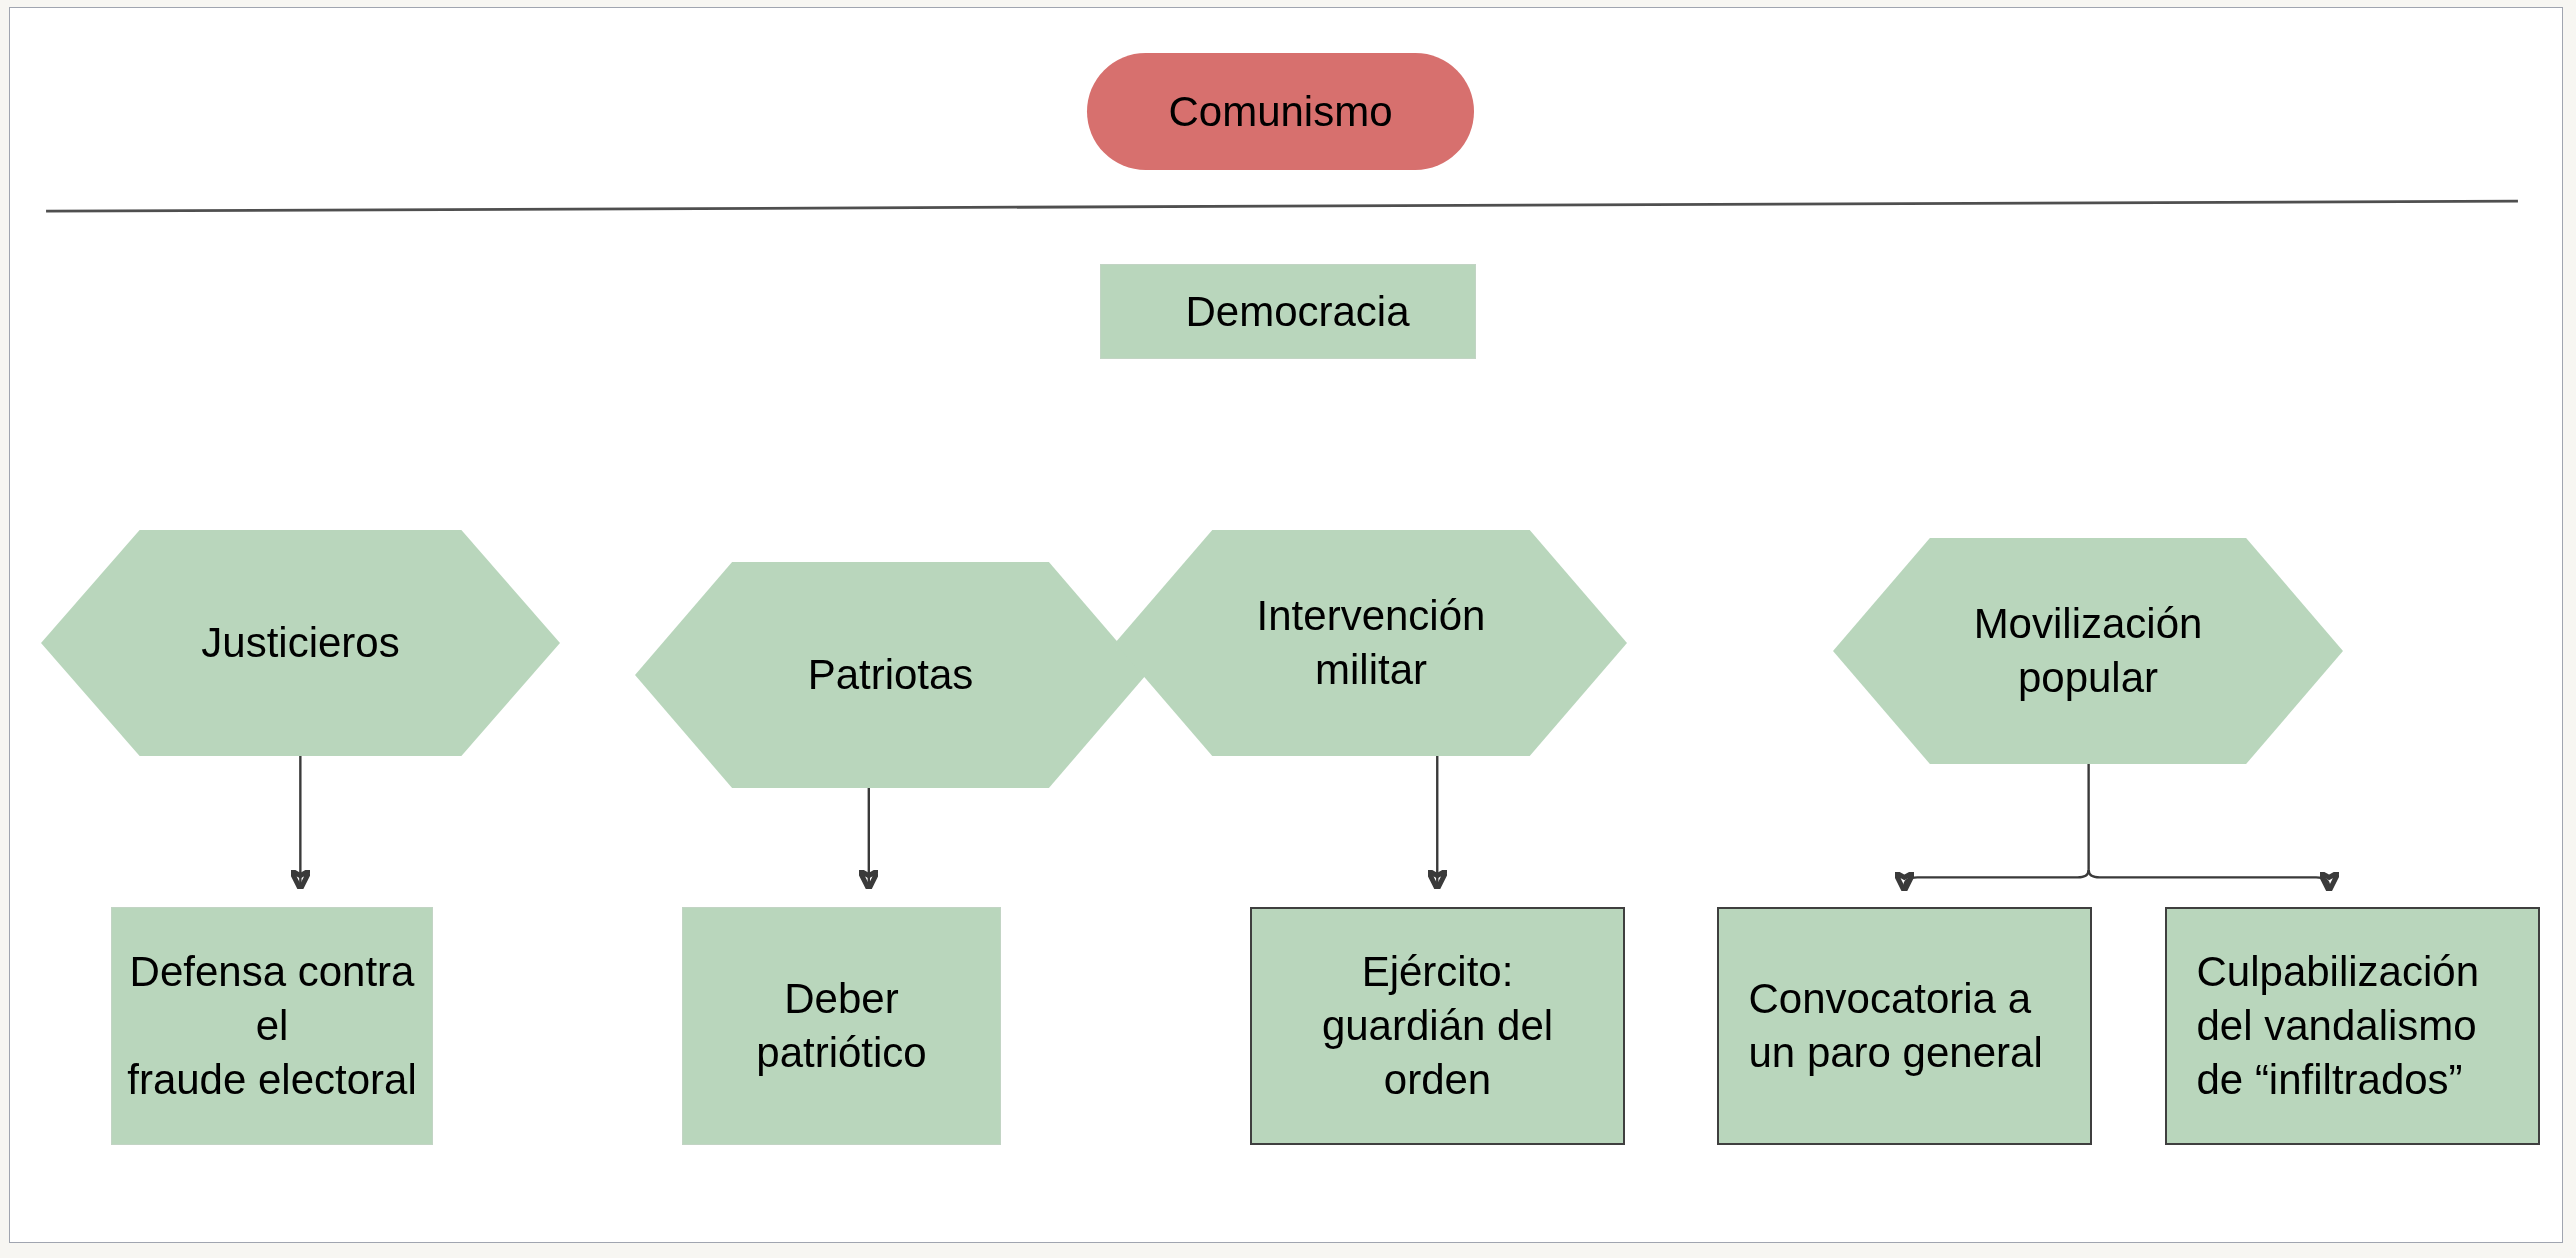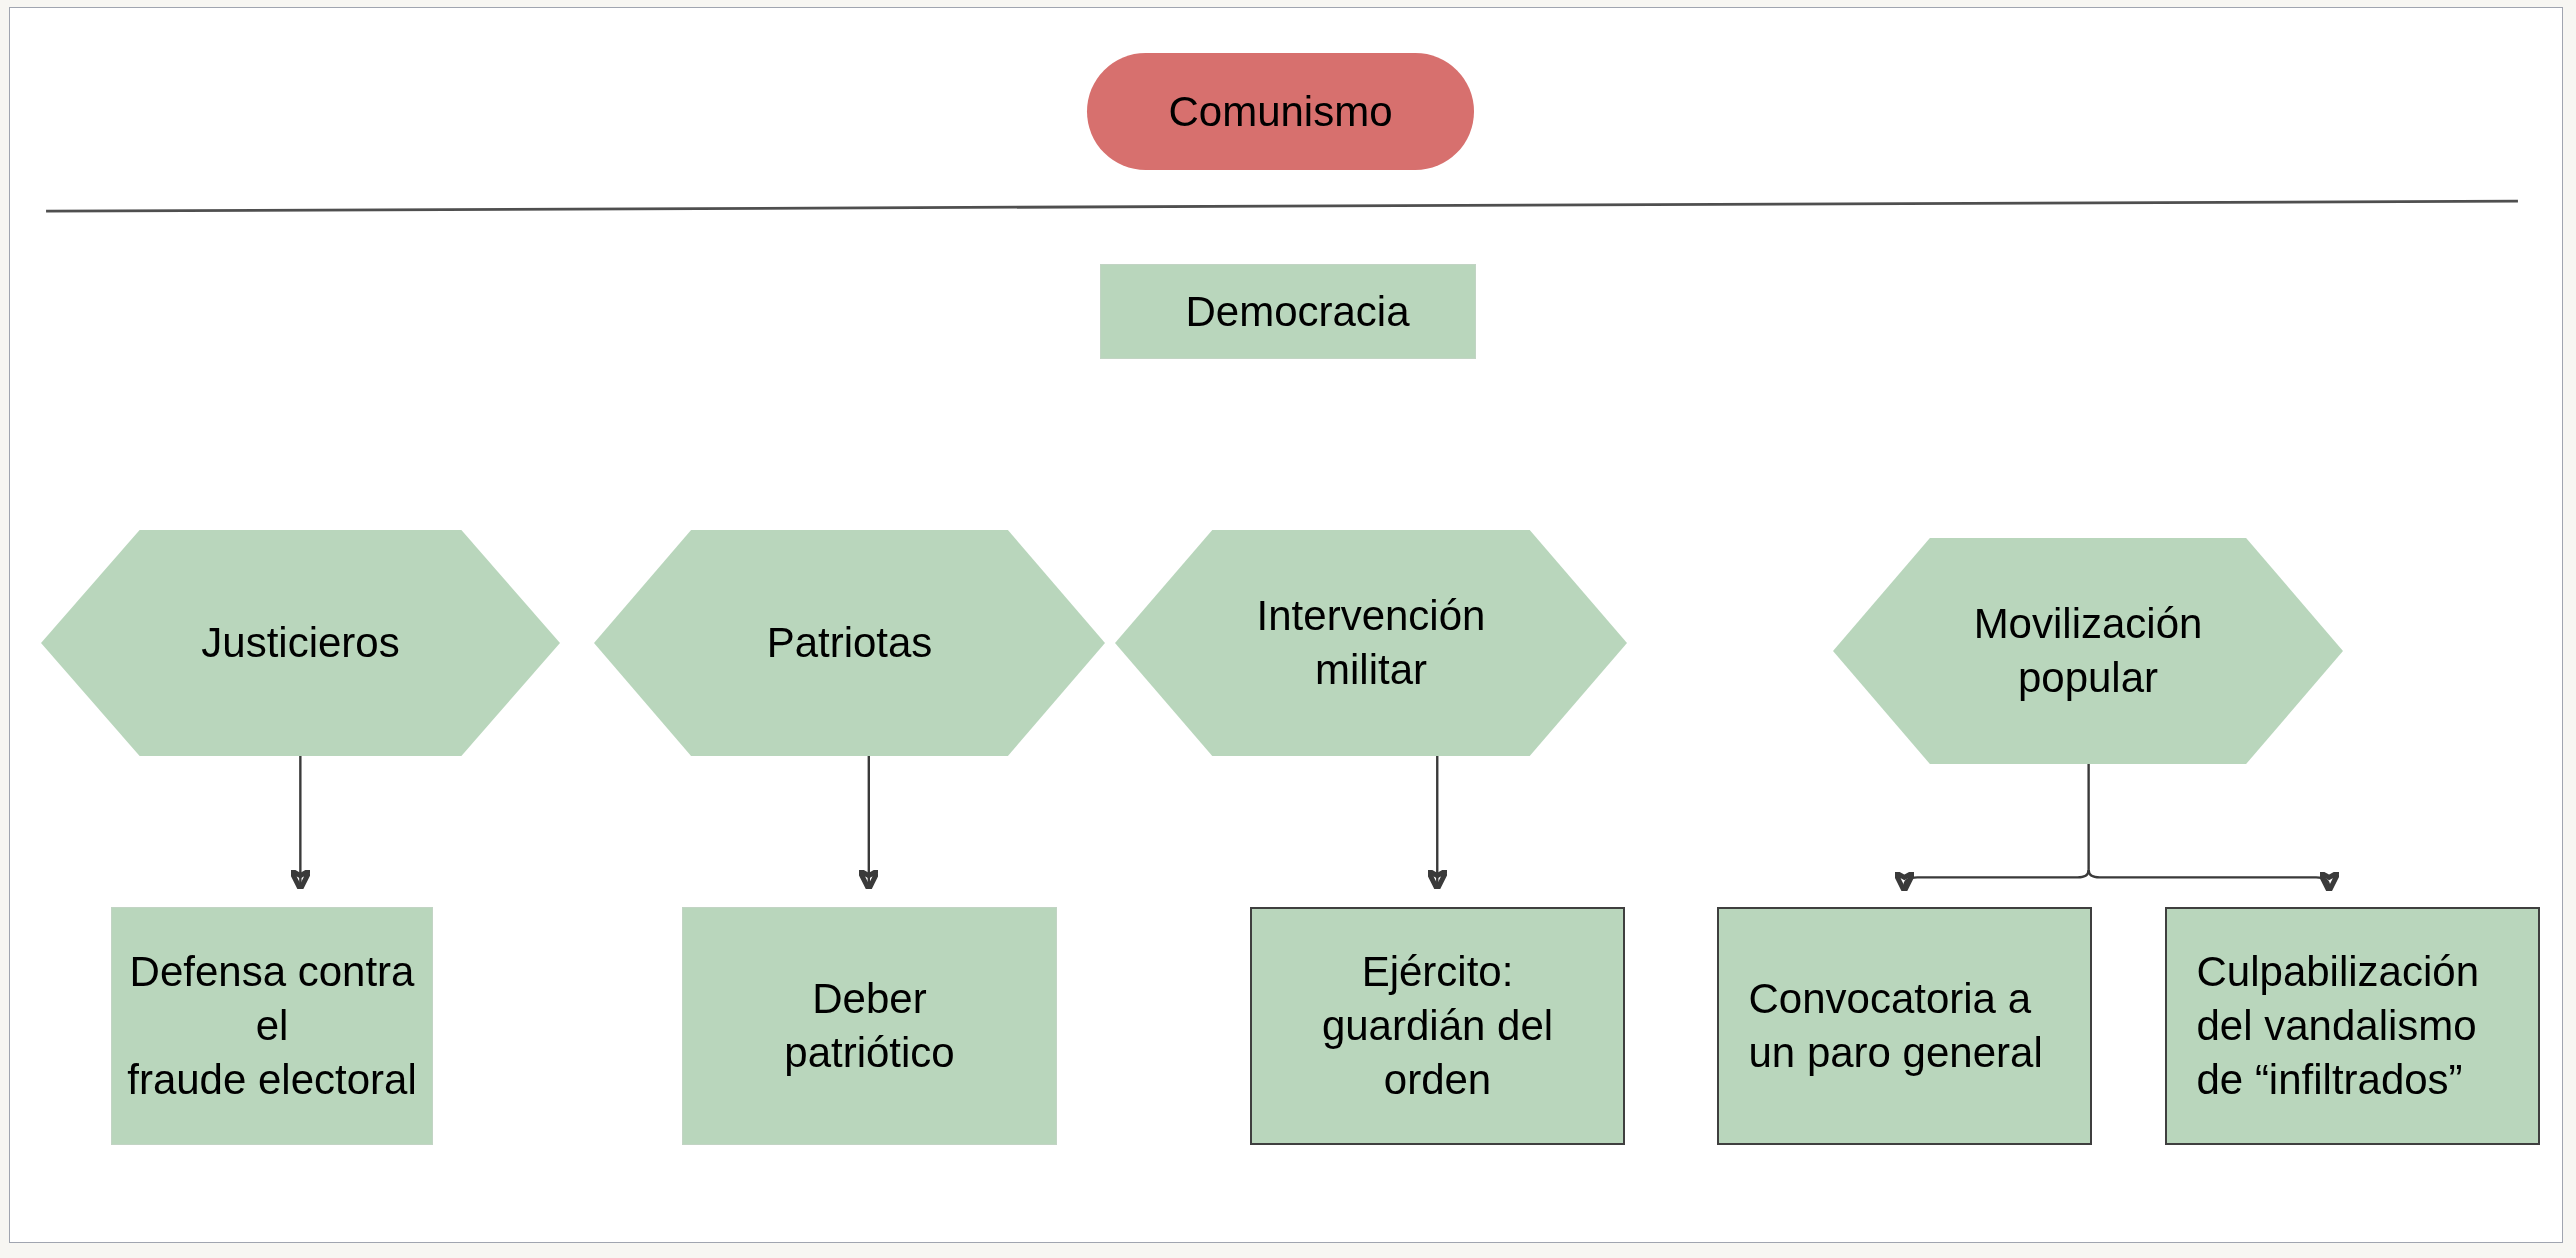--- a/index.html
+++ b/index.html
@@ -44,35 +44,35 @@
   .democracia {
     left: 1100px; top: 264px;
     width: 376px; height: 95px; padding-left: 19px;
   }
   .hex {
     top: 530px; height: 226px;
     background: #b9d6bc;
     clip-path: polygon(0% 50%, 19% 0%, 81% 0%, 100% 50%, 81% 100%, 19% 100%);
   }
   .hex1 { left: 41px;   width: 519px; }
-  .hex2 { left: 594px;  width: 511px; }
+  .hex2 { left: 635px;  width: 511px; margin-top: 32px; }
   .hex3 { left: 1115px; width: 512px; }
   .hex4 { left: 1833px; width: 510px; margin-top: 8px; }
   .bbox {
     top: 907px; height: 238px; width: 322px;
     background: #b9d6bc;
   }
   .bordered { border: 2.8px solid #3f3f3f; }
   .leftalign {
     justify-content: flex-start;
     text-align: left;
     padding-left: 29.5px;
   }
   .b1 { left: 111px; }
-  .b2 { left: 682px;  width: 375px; }
+  .b2 { left: 682px;  width: 319px; }
   .b3 { left: 1250px; width: 375px; text-align: center; }
   .b4 { left: 1717px; width: 375px; }
   .b5 { left: 2141px; width: 375px; margin-left: 24px; }
   svg.wires {
     position: absolute;
     left: 0; top: 0;
     width: 2576px; height: 1259px;
     pointer-events: none;
   }
   svg.wires path, svg.wires line {

